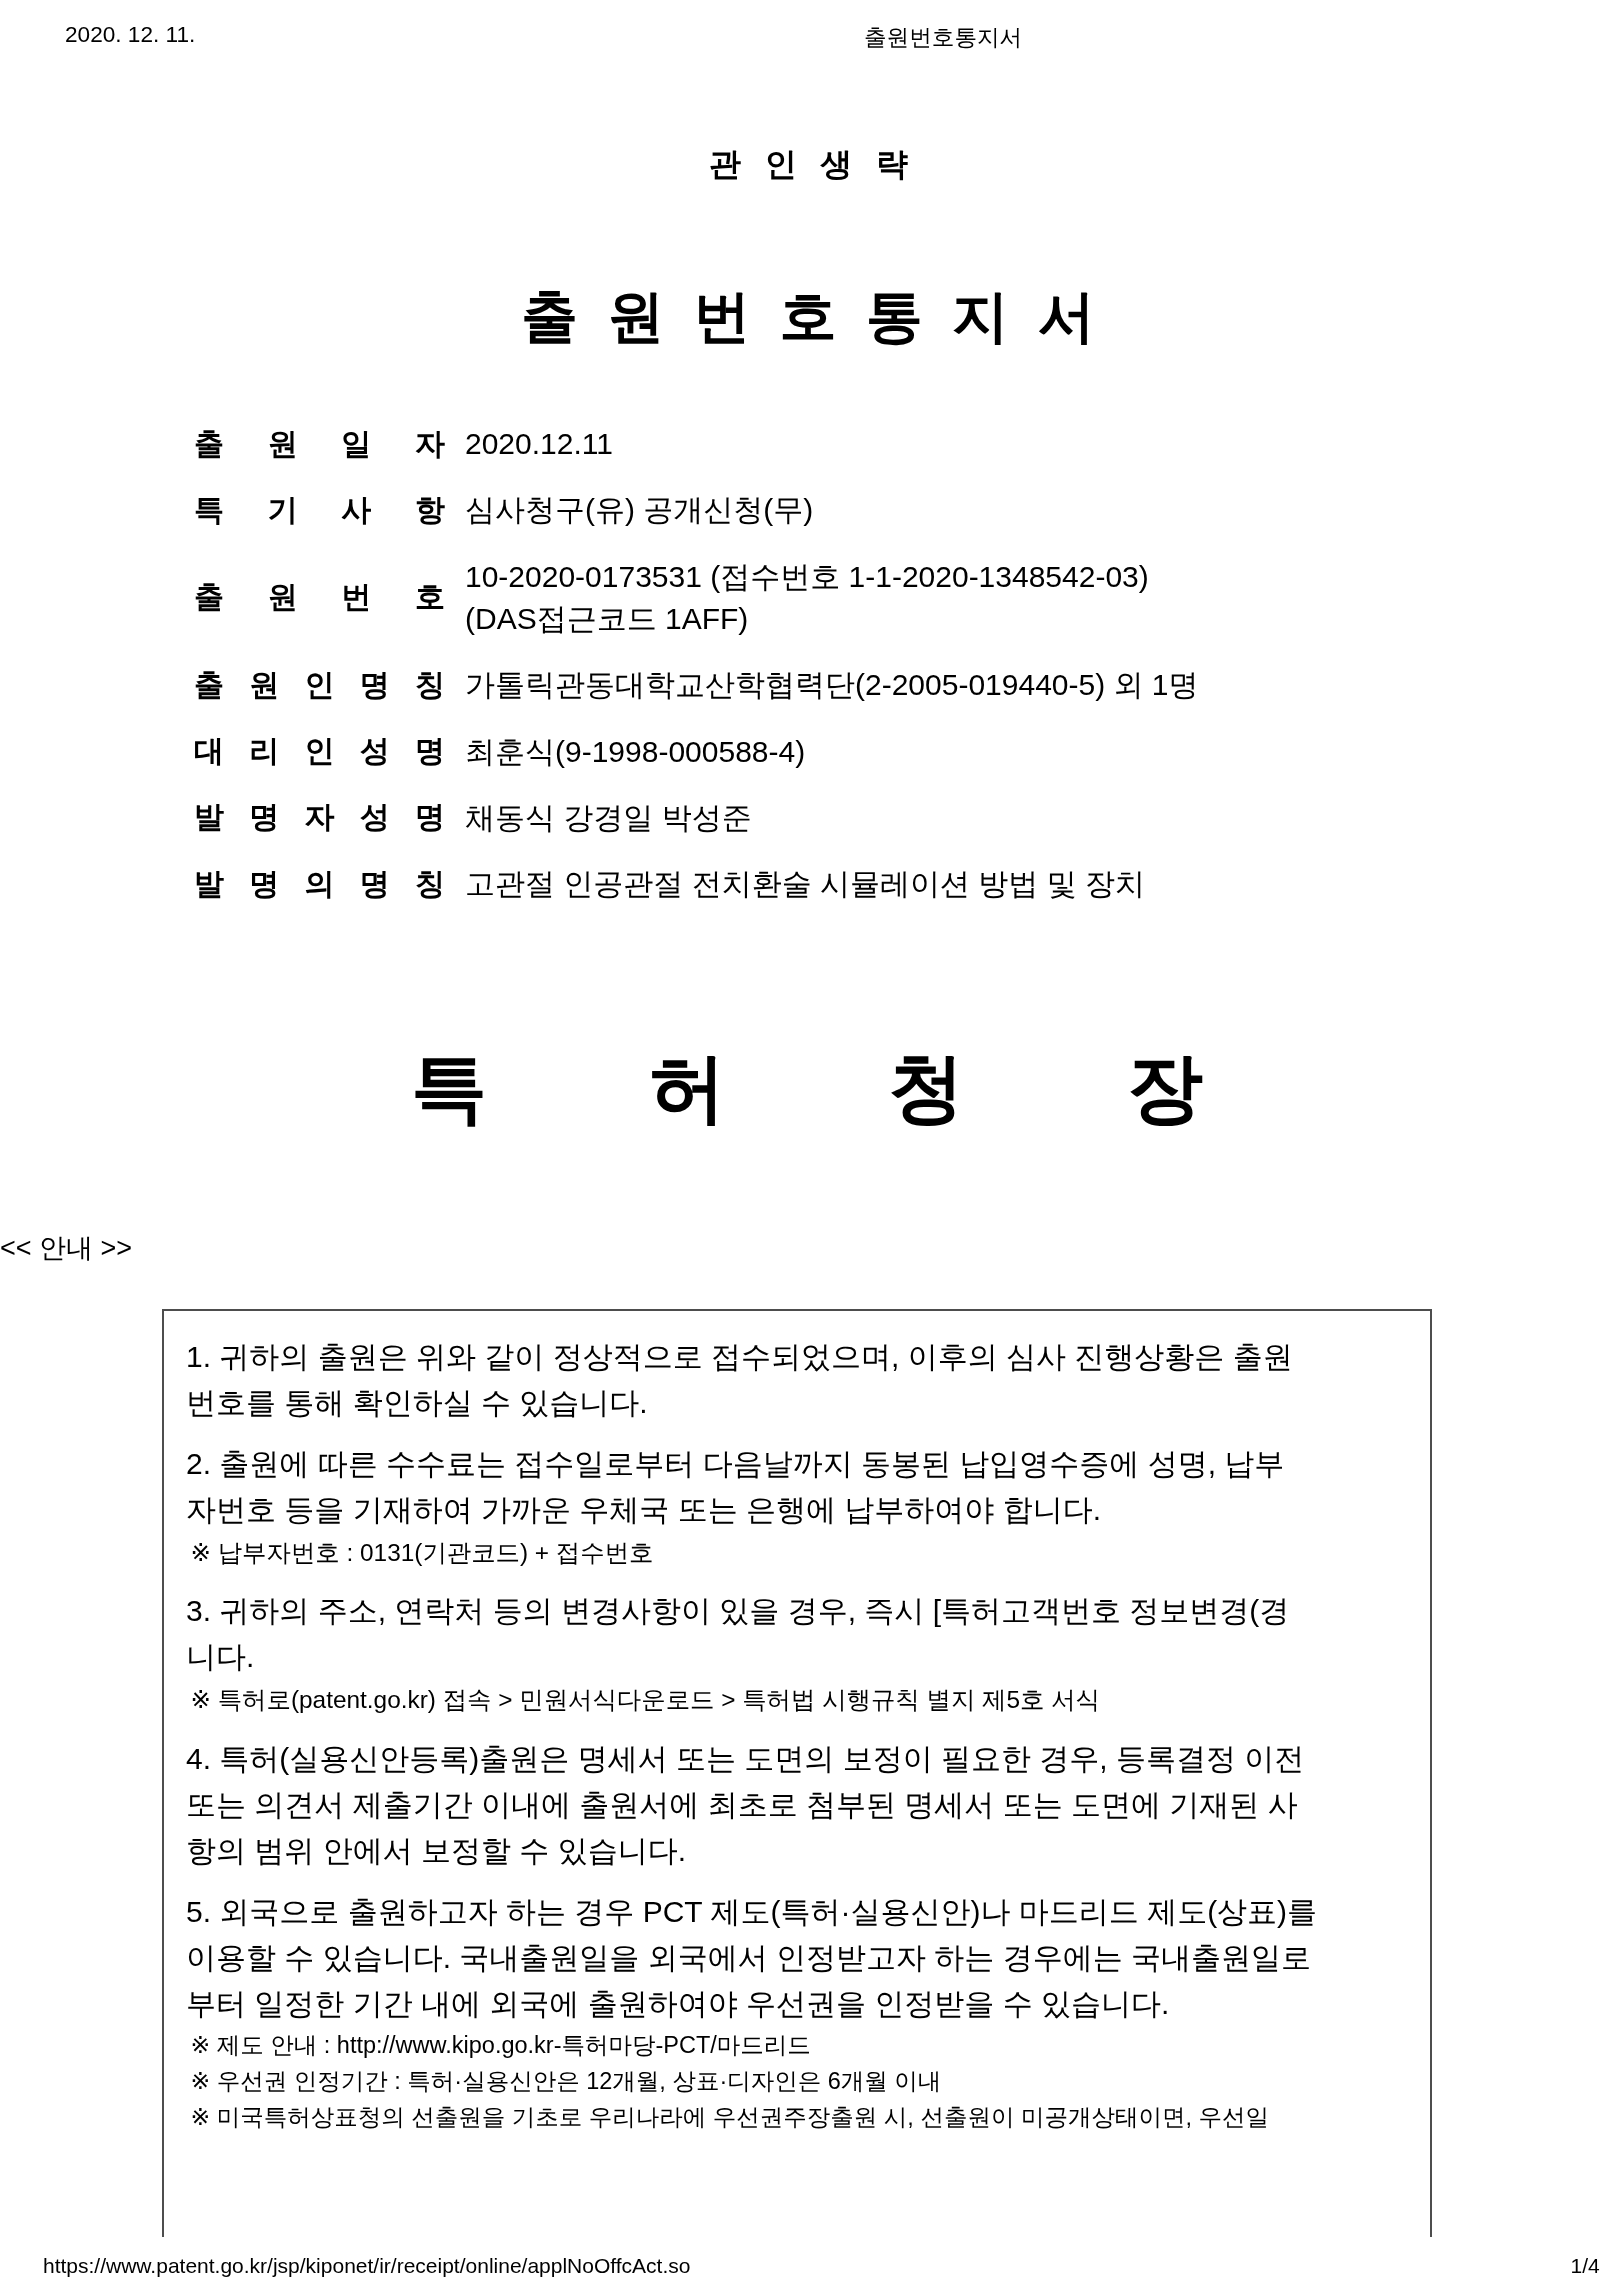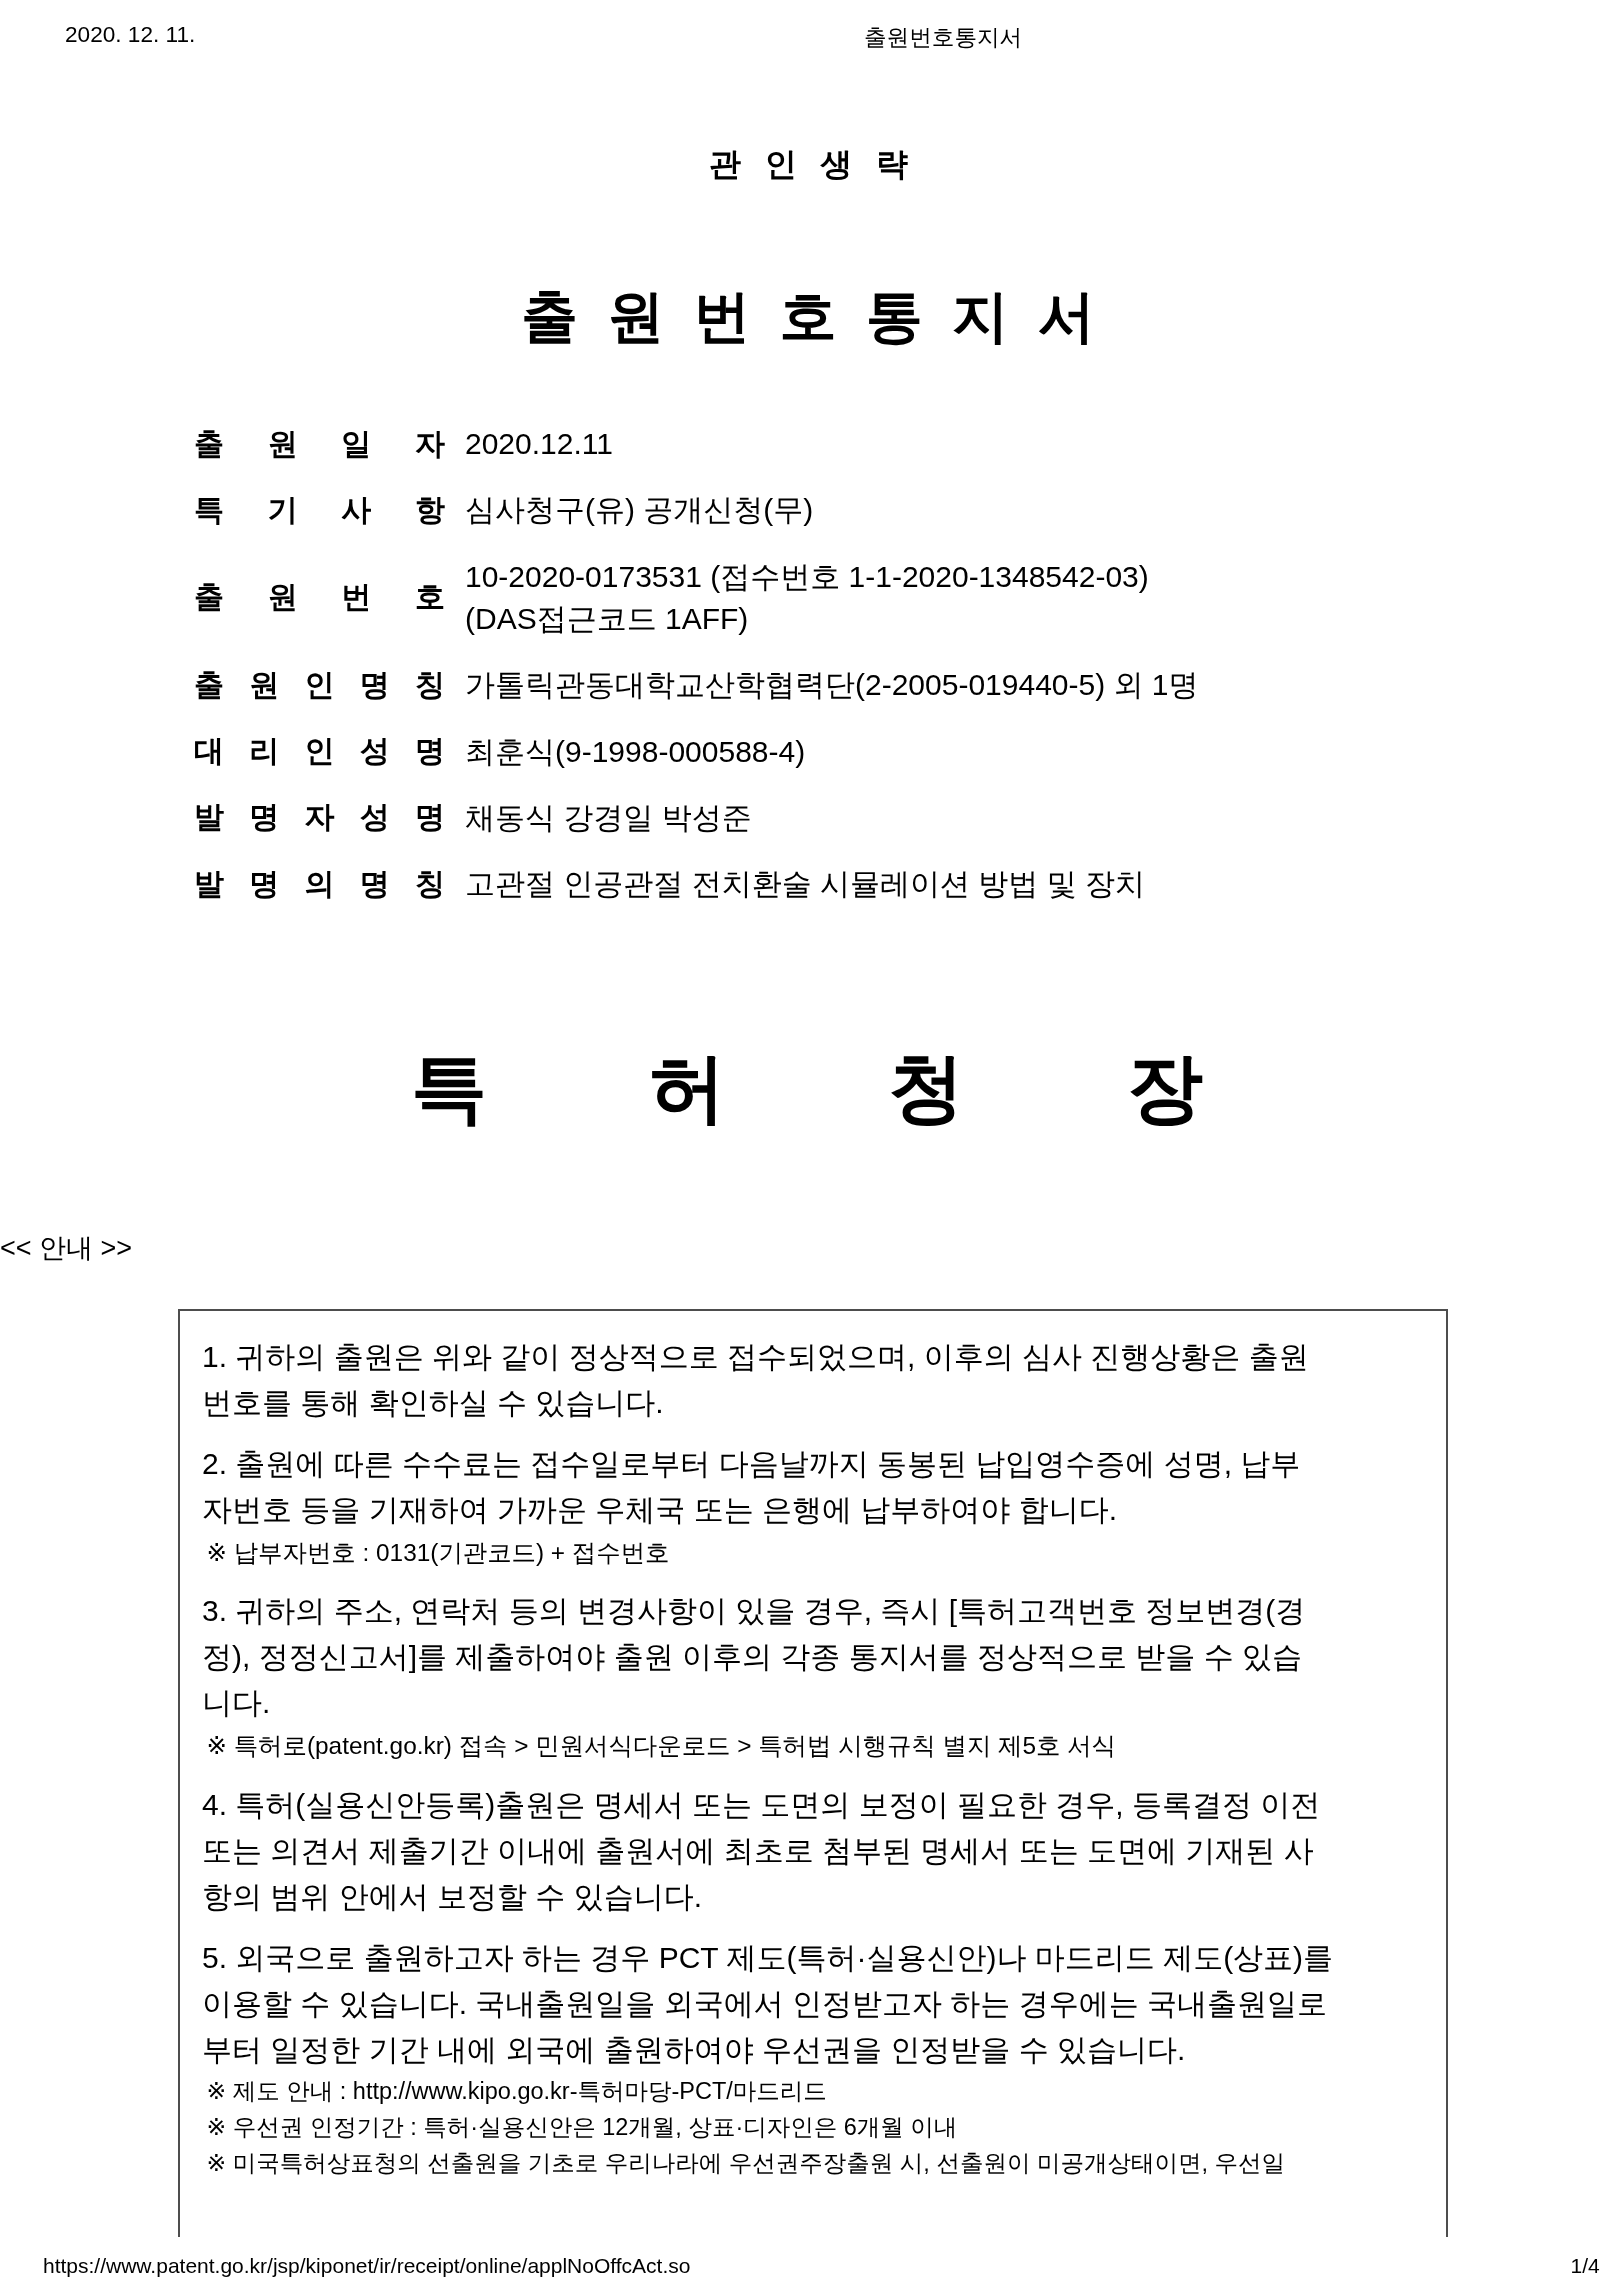--- a/index.html
+++ b/index.html
@@ -39,21 +39,21 @@
     display:flex; justify-content:space-between;
     font-size:76px; font-weight:bold;
   }
 
   .guide-heading {
     position:absolute; left:0; top:1230px; width:1616px;
     text-align:left; font-size:27px;
   }
 
   .notice-box {
-    position:absolute; left:178px; top:1309px; width:1270px; height:928px;
+    position:absolute; left:162px; top:1309px; width:1270px; height:928px;
     border:2.7px solid #4d4d4d; border-bottom:none;
     padding:22.6px 18px 0 22px;
     background:#ffffff;
   }
   .notice-item { margin-bottom:15.4px; }
   .notice-line { font-size:30px; line-height:46px; white-space:nowrap; }
   .notice-note { font-size:24.4px; line-height:40px; padding-left:4.5px; white-space:nowrap; }
   .notice-note.small { font-size:23.5px; line-height:36px; }
 
   .ftr-url { position:absolute; left:43px; top:2254px; font-size:21px; }
@@ -169,21 +169,20 @@
     <div class="notice-line">1. 귀하의 출원은 위와 같이 정상적으로 접수되었으며, 이후의 심사 진행상황은 출원</div>
     <div class="notice-line">번호를 통해 확인하실 수 있습니다.</div>
   </div>
   <div class="notice-item">
     <div class="notice-line">2. 출원에 따른 수수료는 접수일로부터 다음날까지 동봉된 납입영수증에 성명, 납부</div>
     <div class="notice-line">자번호 등을 기재하여 가까운 우체국 또는 은행에 납부하여야 합니다.</div>
     <div class="notice-note">※ 납부자번호 : 0131(기관코드) + 접수번호</div>
   </div>
   <div class="notice-item">
     <div class="notice-line">3. 귀하의 주소, 연락처 등의 변경사항이 있을 경우, 즉시 [특허고객번호 정보변경(경</div>
-    <div class="notice-line">정), 정정신고서]를 제출하여야 출원 이후의 각종 통지서를 정상적으로 받을 수 있습</div>
     <div class="notice-line">니다.</div>
     <div class="notice-note">※ 특허로(patent.go.kr) 접속 &gt; 민원서식다운로드 &gt; 특허법 시행규칙 별지 제5호 서식</div>
   </div>
   <div class="notice-item">
     <div class="notice-line">4. 특허(실용신안등록)출원은 명세서 또는 도면의 보정이 필요한 경우, 등록결정 이전</div>
     <div class="notice-line">또는 의견서 제출기간 이내에 출원서에 최초로 첨부된 명세서 또는 도면에 기재된 사</div>
     <div class="notice-line">항의 범위 안에서 보정할 수 있습니다.</div>
   </div>
   <div class="notice-item">
     <div class="notice-line">5. 외국으로 출원하고자 하는 경우 PCT 제도(특허·실용신안)나 마드리드 제도(상표)를</div>

